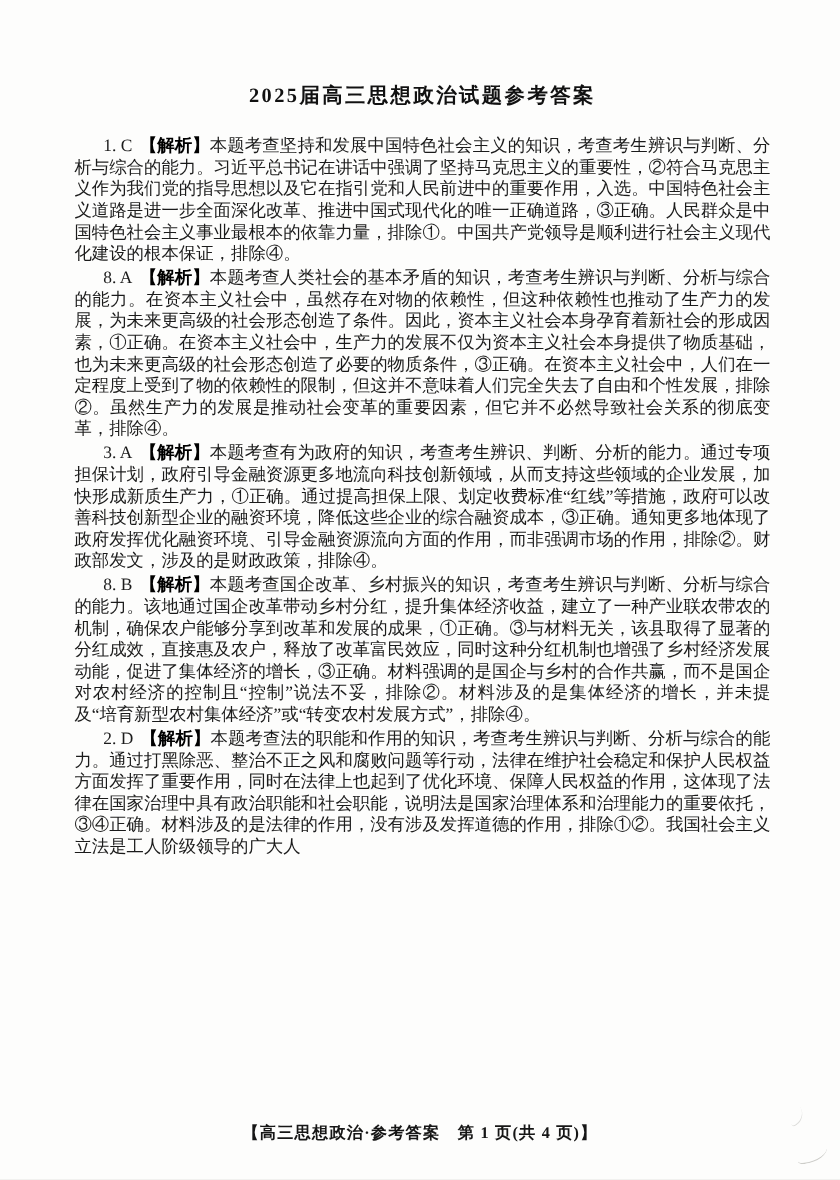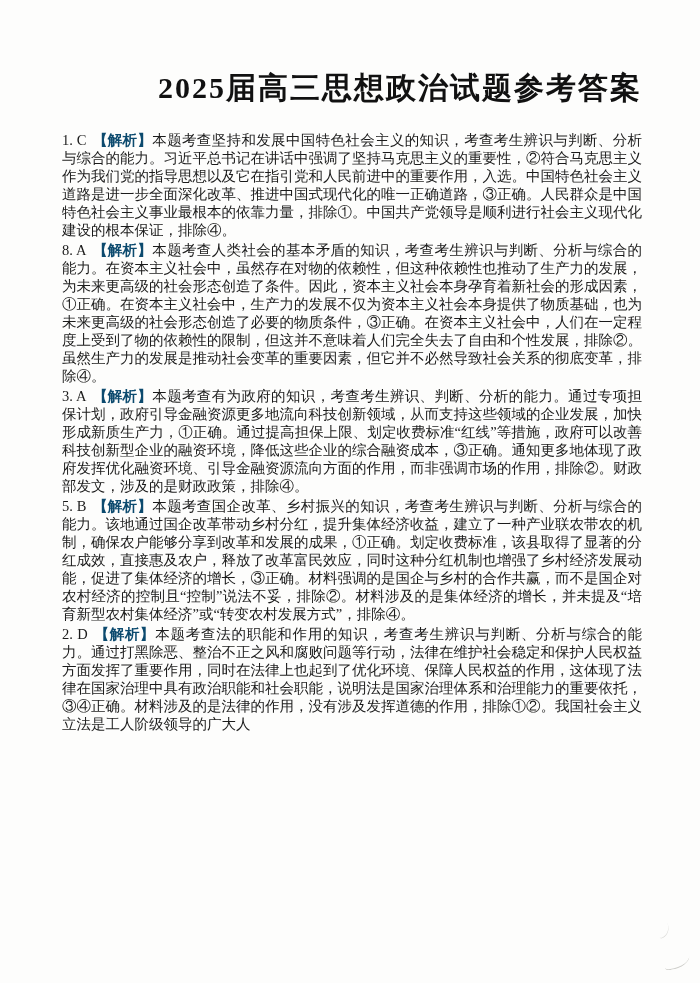--- a/index.html
+++ b/index.html
@@ -15,42 +15,43 @@
     background: #fdfdfc;
     font-family: "Liberation Serif", "DejaVu Serif", serif;
     color: #1b1b1b;
     overflow: hidden;
     box-sizing: border-box;
   }
   .content {
     padding: 52px 58px 0 62px;
   }
   .doc-title {
-    text-align: right;
-    font-size: 30px;
+    text-align: center;
+    font-size: 17px;
     font-weight: bold;
     letter-spacing: 2px;
     margin: 16px 0 22px 0;
     color: #111;
   }
   .answer-item {
     font-size: 14.5px;
     line-height: 18px;
     text-align: justify;
     text-justify: inter-ideograph;
     margin: 0 0 2px 0;
     word-break: break-all;
   }
   .answer-item .num {
     margin-right: 6px;
     white-space: pre;
+    margin-left: 24px;
   }
   .answer-item .tag {
     font-weight: bold;
-    color: #0c4a6e;
+    color: #000000;
   }
   .page-footer {
     position: absolute;
     left: 0;
     right: 0;
     bottom: 30px;
     text-align: center;
     font-size: 13.5px;
     font-weight: bold;
     letter-spacing: 1px;
@@ -89,26 +90,27 @@
 
     <p class="answer-item">
       <span class="num">8. A</span><span class="tag">【解析】</span><span>本题考查人类社会的基本矛盾的知识，考查考生辨识与判断、分析与综合的能力。在资本主义社会中，虽然存在对物的依赖性，但这种依赖性也推动了生产力的发展，为未来更高级的社会形态创造了条件。因此，资本主义社会本身孕育着新社会的形成因素，①正确。在资本主义社会中，生产力的发展不仅为资本主义社会本身提供了物质基础，也为未来更高级的社会形态创造了必要的物质条件，③正确。在资本主义社会中，人们在一定程度上受到了物的依赖性的限制，但这并不意味着人们完全失去了自由和个性发展，排除②。虽然生产力的发展是推动社会变革的重要因素，但它并不必然导致社会关系的彻底变革，排除④。</span>
     </p>
 
     <p class="answer-item">
       <span class="num">3. A</span><span class="tag">【解析】</span><span>本题考查有为政府的知识，考查考生辨识、判断、分析的能力。通过专项担保计划，政府引导金融资源更多地流向科技创新领域，从而支持这些领域的企业发展，加快形成新质生产力，①正确。通过提高担保上限、划定收费标准“红线”等措施，政府可以改善科技创新型企业的融资环境，降低这些企业的综合融资成本，③正确。通知更多地体现了政府发挥优化融资环境、引导金融资源流向方面的作用，而非强调市场的作用，排除②。财政部发文，涉及的是财政政策，排除④。</span>
     </p>
 
     <p class="answer-item">
-      <span class="num">5. B</span><span class="tag">【解析】</span><span>本题考查国企改革、乡村振兴的知识，考查考生辨识与判断、分析与综合的能力。该地通过国企改革带动乡村分红，提升集体经济收益，建立了一种产业联农带农的机制，确保农户能够分享到改革和发展的成果，①正确。划定收费标准，该县取得了显著的分红成效，直接惠及农户，释放了改革富民效应，同时这种分红机制也增强了乡村经济发展动能，促进了集体经济的增长，③正确。材料强调的是国企与乡村的合作共赢，而不是国企对农村经济的控制且“控制”说法不妥，排除②。材料涉及的是集体经济的增长，并未提及“培育新型农村集体经济”或“转变农村发展方式”，排除④。</span>
+      <span class="num">8. B</span><span class="tag">【解析】</span><span>本题考查国企改革、乡村振兴的知识，考查考生辨识与判断、分析与综合的能力。该地通过国企改革带动乡村分红，提升集体经济收益，建立了一种产业联农带农的机制，确保农户能够分享到改革和发展的成果，①正确。③与材料无关，该县取得了显著的分红成效，直接惠及农户，释放了改革富民效应，同时这种分红机制也增强了乡村经济发展动能，促进了集体经济的增长，③正确。材料强调的是国企与乡村的合作共赢，而不是国企对农村经济的控制且“控制”说法不妥，排除②。材料涉及的是集体经济的增长，并未提及“培育新型农村集体经济”或“转变农村发展方式”，排除④。</span>
     </p>
 
 
     <p class="answer-item">
       <span class="num">2. D</span><span class="tag">【解析】</span><span>本题考查法的职能和作用的知识，考查考生辨识与判断、分析与综合的能力。通过打黑除恶、整治不正之风和腐败问题等行动，法律在维护社会稳定和保护人民权益方面发挥了重要作用，同时在法律上也起到了优化环境、保障人民权益的作用，这体现了法律在国家治理中具有政治职能和社会职能，说明法是国家治理体系和治理能力的重要依托，③④正确。材料涉及的是法律的作用，没有涉及发挥道德的作用，排除①②。我国社会主义立法是工人阶级领导的广大人</span>
     </p>
 
   </div>
 
+  <div class="page-footer">【高三思想政治·参考答案　第 1 页(共 4 页)】</div>
 
   <div class="curl-mark"></div>
   <div class="curl-mark second"></div>
 </div>
 
 </body></html>

